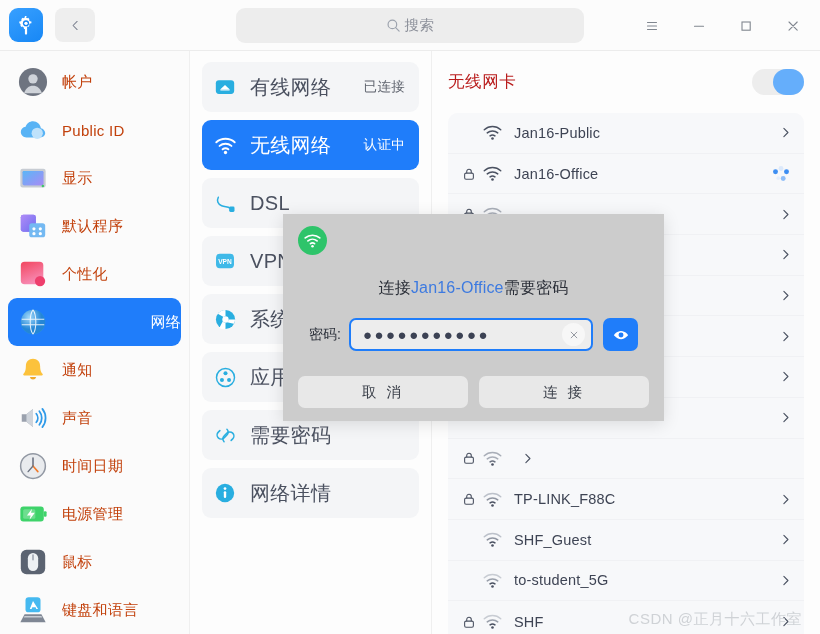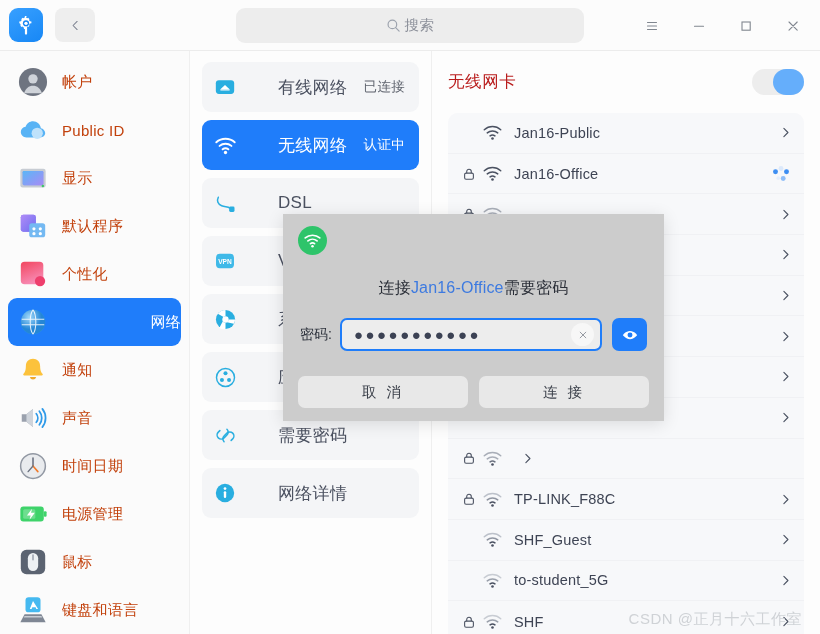--- a/index.html
+++ b/index.html
@@ -98,21 +98,21 @@
     border-radius: 9px; background: #f4f5f7;
     display: flex; align-items: center;
     padding: 0 14px 0 10px;
   }
   .mid-item.active { background: #1f7dfa; }
   .mid-ico {
     width: 26px; height: 26px; flex: none;
     display: flex; align-items: center; justify-content: center;
     margin-right: 12px;
   }
-  .mid-lbl { font-size: 17px; color: #4b5160; flex: 1; letter-spacing: .3px; margin-left: 28px; }
+  .mid-lbl { font-size: 20px; color: #4b5160; flex: 1; letter-spacing: .3px; }
   .mid-status { font-size: 13.5px; color: #60656f; letter-spacing: .3px; }
   .mid-item.active .mid-lbl, .mid-item.active .mid-status { color: #ffffff; }
 
   
   .rightpanel {
     position: absolute; left: 432px; top: 51px;
     width: 388px; height: 583px;
     background: #fdfdfd;
     padding: 0 16px;
     overflow: hidden;
@@ -163,21 +163,21 @@
     display:flex; align-items:center; justify-content:center;
   }
   .dlg-title {
     position: absolute; left: 0; top: 64px; width: 381px;
     text-align: center; font-size: 16px; color: #2b2f38;
     letter-spacing: .2px;
   }
   .dlg-title .ssid { color: #3d7ae0; }
   .dlg-row {
     position: absolute; left: 0; top: 104px; width: 381px;
-    display: flex; align-items: center; padding: 0 17px;
+    display: flex; align-items: center; padding: 0 26px;
   }
   .dlg-lbl { font-size: 14px; color: #2d323c; margin-right: 8px; flex: none; }
   .pw-field {
     flex: 1; height: 33px;
     background: #ededed;
     border: 2px solid #1f7dfa;
     border-radius: 7px;
     display: flex; align-items: center;
     padding: 0 6px 0 12px;
   }

